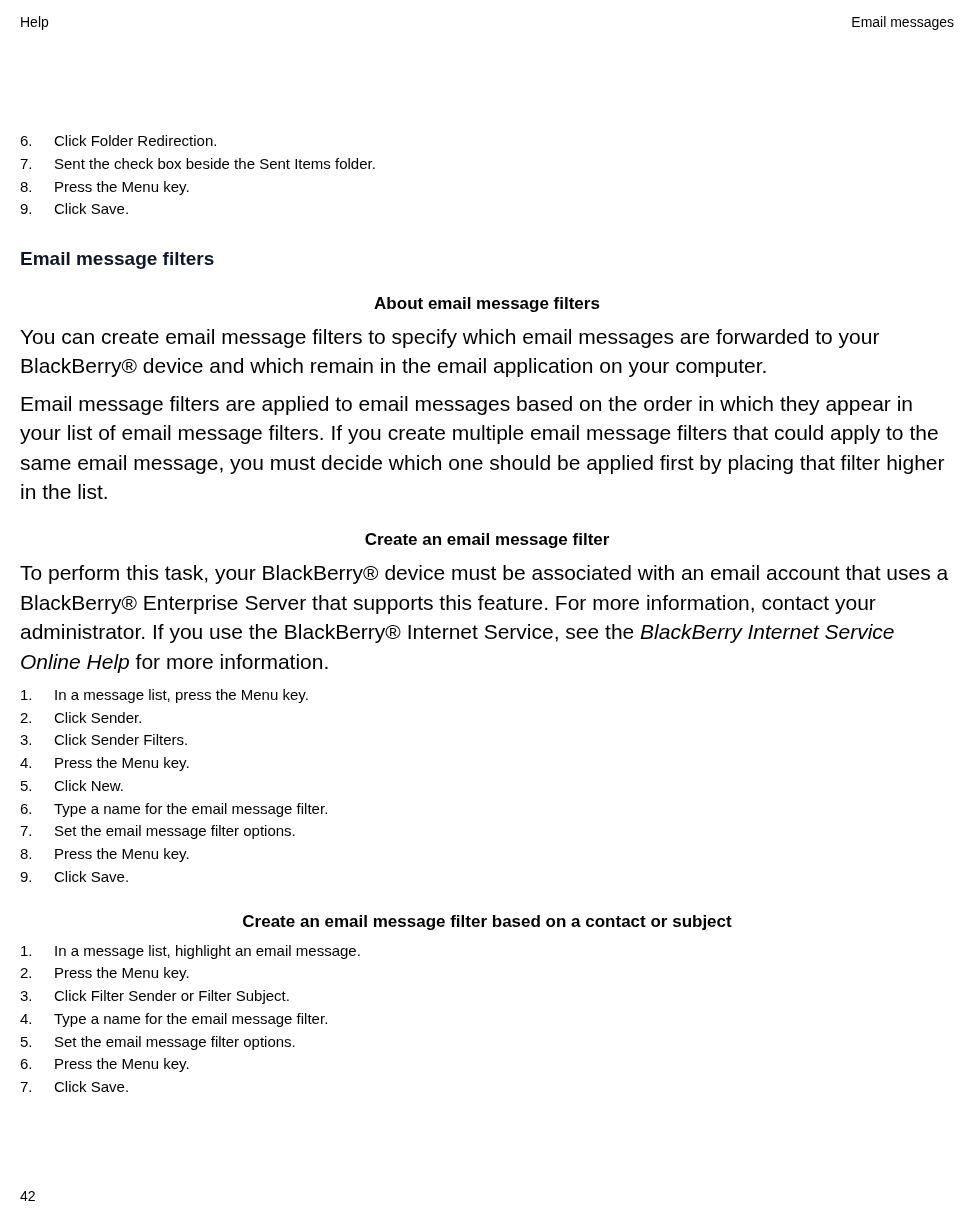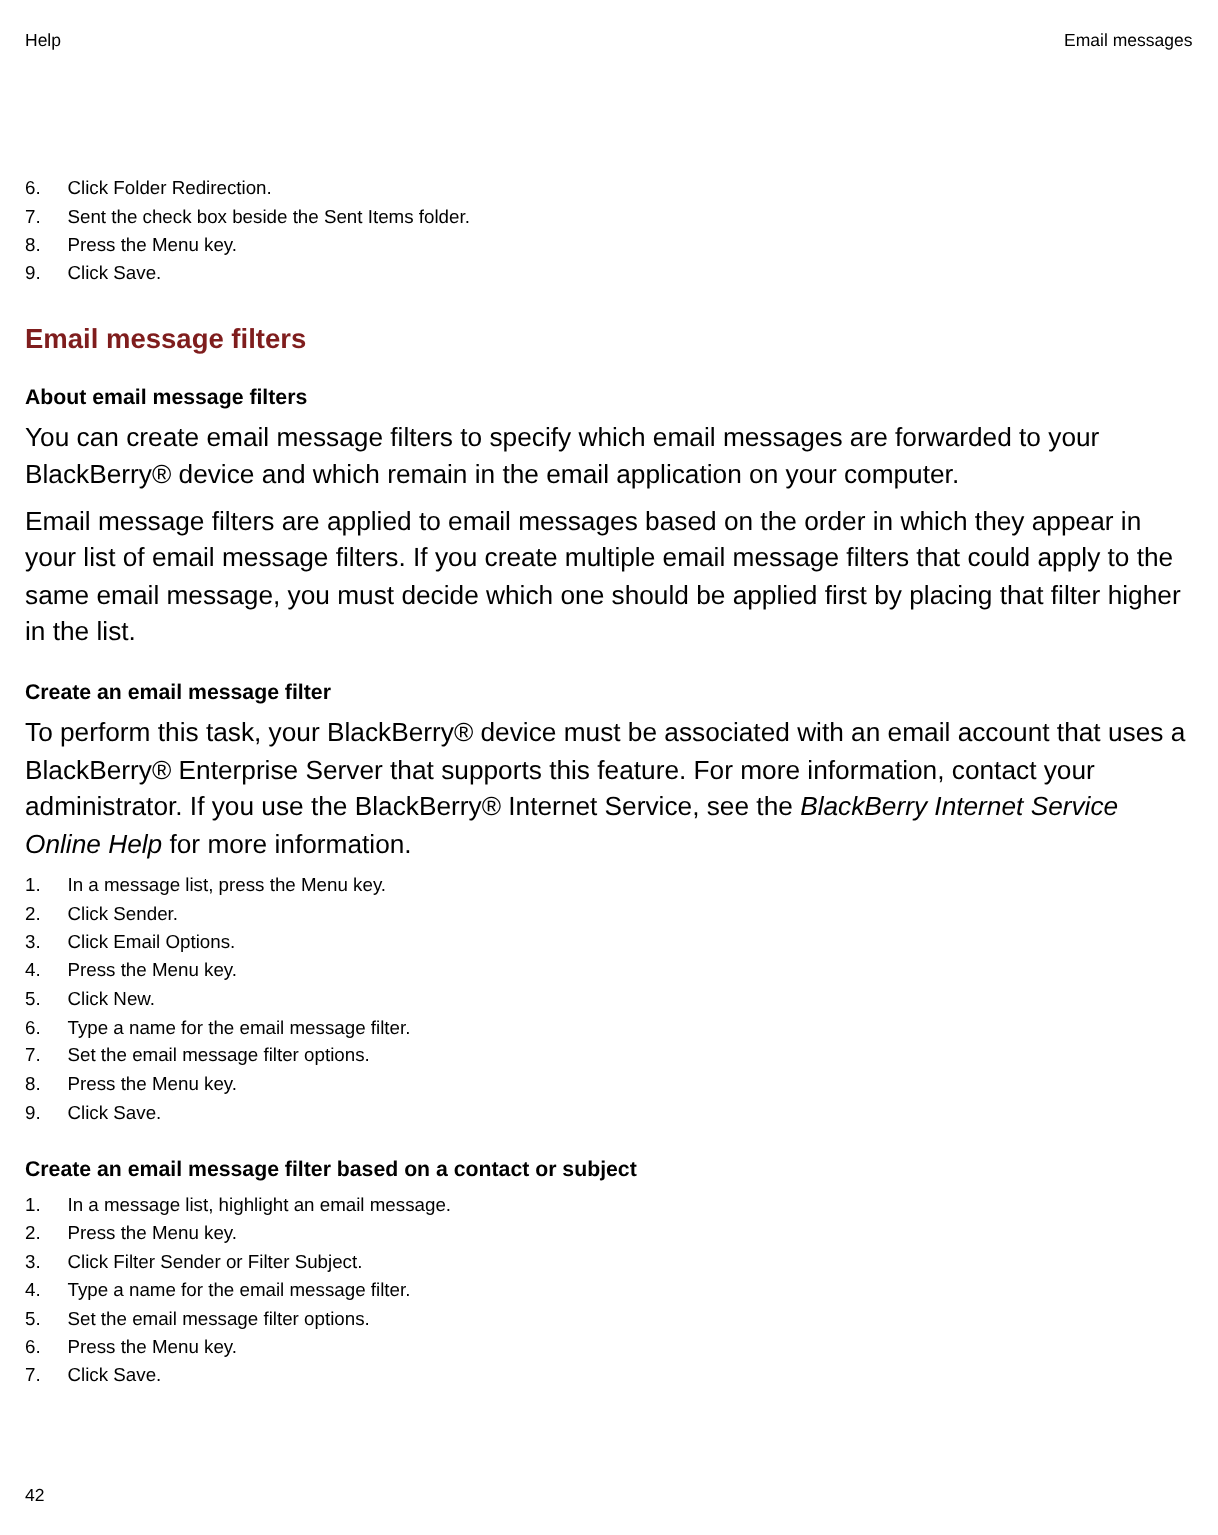--- a/index.html
+++ b/index.html
@@ -7,21 +7,21 @@
     padding: 0;
     background: #fff;
     color: #000;
     font-family: Arial, Helvetica, sans-serif;
   }
   .page {
     width: 974px;
     height: 1228px;
     position: relative;
     box-sizing: border-box;
-    padding: 24px 20px 10px 20px;
+    padding: 14px 20px 10px 20px;
   }
   .header {
     display: flex;
     justify-content: space-between;
     font-size: 14px;
     color: #000;
   }
   .content {
     margin-top: 100px;
   }
@@ -38,29 +38,30 @@
   }
   ol.numbered li .num {
     width: 34px;
     flex-shrink: 0;
   }
   ol.numbered li .txt {
     flex: 1;
   }
   .bold { font-weight: normal; }
   h1.section {
-    color: #7f1d1d;
-    font-size: 22px;
+    color: #0f172a;
+    font-size: 19px;
     font-weight: bold;
     margin: 28px 0 20px 0;
   }
   h2.subsection {
     font-size: 17px;
     font-weight: bold;
     margin: 24px 0 8px 0;
+    text-align: center;
   }
   p.body {
     font-size: 21px;
     line-height: 1.4;
     margin: 8px 0;
   }
   .italic { font-style: italic; }
   .pagenum {
     position: absolute;
     bottom: 24px;
@@ -127,21 +128,21 @@
       </li>
       <li>
         <span class="num">2.</span>
         <span class="txt">
           <span>Click </span><span class="bold">Sender</span><span>.</span>
         </span>
       </li>
       <li>
         <span class="num">3.</span>
         <span class="txt">
-          <span>Click </span><span class="bold">Email Options</span><span>.</span>
+          <span>Click </span><span class="bold">Sender Filters</span><span>.</span>
         </span>
       </li>
       <li>
         <span class="num">4.</span>
         <span class="txt">
           <span>Press the </span><span class="bold">Menu</span><span> key.</span>
         </span>
       </li>
       <li>
         <span class="num">5.</span>

